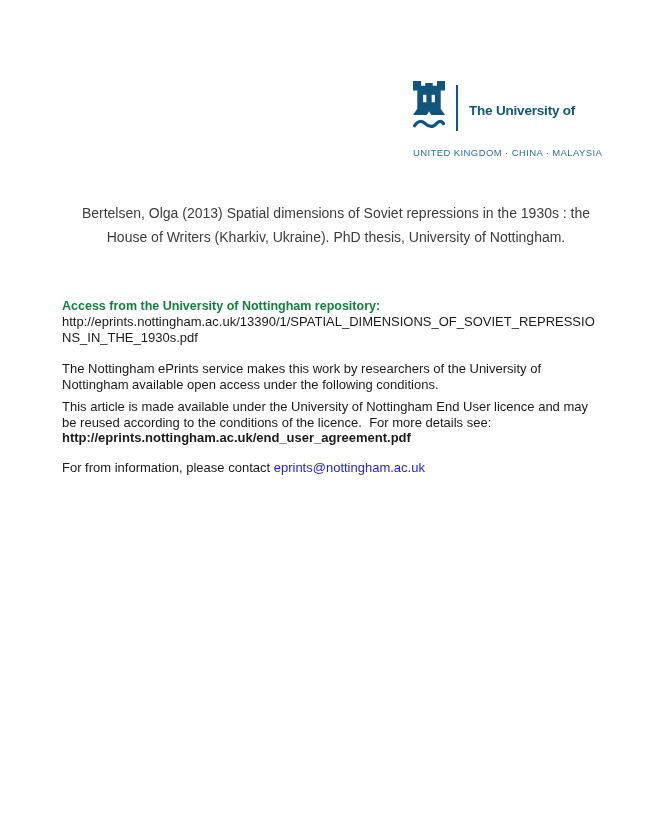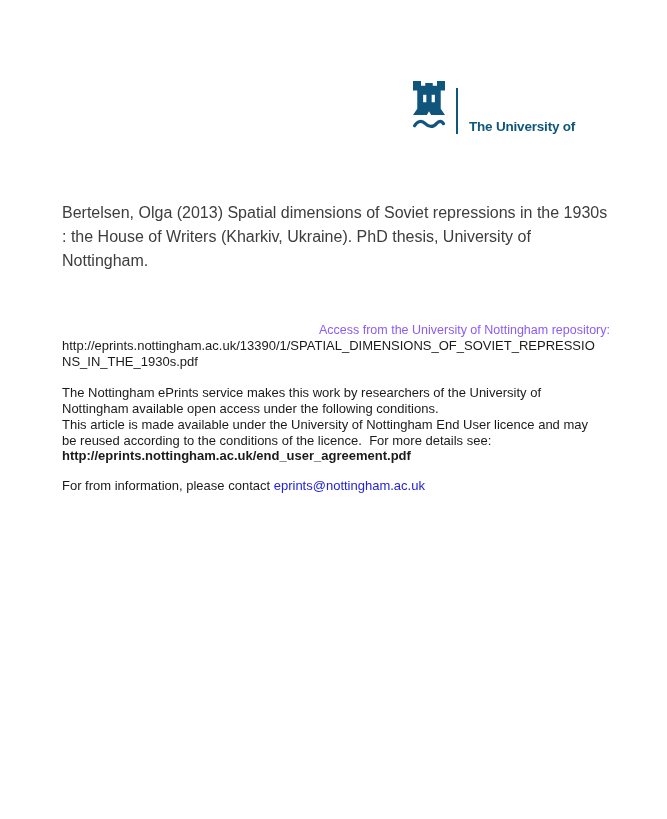--- a/index.html
+++ b/index.html
@@ -10,21 +10,21 @@
     font-family: "Liberation Sans", sans-serif;
     overflow: hidden;
   }
 
   
   .logo-block {
     position: absolute;
     left: 413px; top: 78px;
     width: 200px;
   }
-  .logo-row { display: flex; align-items: flex-end; }
+  .logo-row { display: flex; align-items: center; }
   .castle-wrap { width: 32px; height: 56px; flex: 0 0 auto; }
   .logo-divider {
     width: 2px; height: 46px;
     background: var(--brand, #10567c);
     margin: 3px 11px 0 11px;
     flex: 0 0 auto;
   }
   .uni-text { padding-top: 9px; }
   .uni-line1 {
     font-size: 13.5px; font-weight: bold;
@@ -47,39 +47,39 @@
   }
 
   
   .content {
     position: absolute;
     left: 62px; top: 201px;
     width: 548px;
     color: var(--body, #1a1a1a);
   }
   .citation {
-    font-size: 16px; line-height: 24px;
+    font-size: 14px; line-height: 24px;
     color: var(--citation, #3d3d3d);
     margin: 0 0 49px 0;
     width: 548px;
+    text-align: center;
   }
   .small { font-size: 13px; line-height: 15.5px; }
   .heading {
     font-size: 12.5px; line-height: 16px;
-    font-weight: normal; color: #8b5cf6;
+    font-weight: bold; color: #15803d;
     margin: 0;
-    text-align: right;
   }
   .url-text {
     word-break: break-all;
     max-width: 536px;
     margin: 0 0 16px 0;
   }
   .h-copyright { margin: 0 0 10px 0; }
-  .para { max-width: 536px; margin: 0 0 1px 0; }
+  .para { max-width: 536px; margin: 0 0 7px 0; }
   .para-licence { max-width: 536px; margin: 0; white-space: pre-wrap; }
   .licence-url { max-width: 536px; margin: 0 0 14px 0; word-break: break-all; font-weight: bold; }
   .contact-line { font-size: 13px; line-height: 16px; margin: 0; }
   .email-link {
     color: var(--link, #2222dd);
     cursor: pointer;
   }
 </style>
 </head>
 <body style="background: rgb(255, 255, 255);">
@@ -92,20 +92,21 @@
         <rect fill="#ffffff" x="19" y="26" width="6" height="14"></rect>
         <rect fill="#ffffff" x="35" y="26" width="6" height="14"></rect>
         <path fill="none" stroke="#10567c" stroke-width="6" stroke-linecap="round" d="M3,84 C9,74 17,74 23,80 C30,87 38,87 44,80 C49,74 54,75 57,80"></path>
       </svg>
     </span>
     <span class="logo-divider"></span>
     <span class="uni-text">
       <div class="uni-line1">The University of</div>
     </span>
   </div>
+  <div class="tagline">UNITED KINGDOM · CHINA · MALAYSIA</div>
 </div>
 
 <div class="content">
 
   <p class="citation">Bertelsen, Olga (2013) Spatial dimensions of Soviet repressions in the 1930s : the House of Writers (Kharkiv, Ukraine). PhD thesis, University of Nottingham.</p>
 
   <p class="heading">Access from the University of Nottingham repository:</p>
   <p class="small url-text">http://eprints.nottingham.ac.uk/13390/1/SPATIAL_DIMENSIONS_OF_SOVIET_REPRESSIONS_IN_THE_1930s.pdf</p>
 
 

